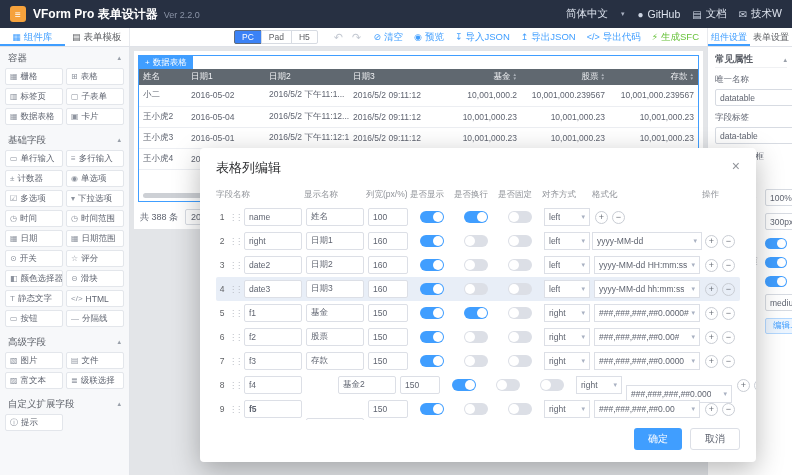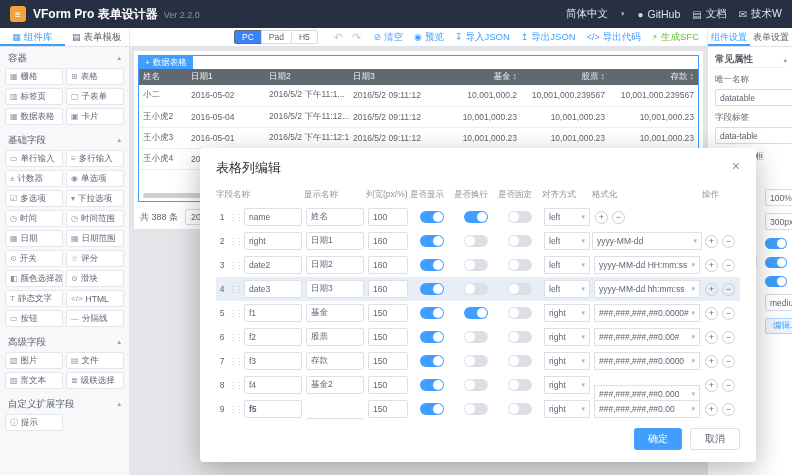--- a/index.html
+++ b/index.html
@@ -841,21 +841,21 @@
               <div class="op-btn">+</div>
               <div class="op-btn">−</div>
             </div>
           </div>
           <div class="mrow">
             <div class="c-idx">8</div>
             <div class="c-drag">⋮⋮</div>
             <div class="mcell" style="width: 62px;">
               <div class="m-input" style="width: 58px;">f4</div>
             </div>
-            <div class="mcell" style="width: 62px;">
+            <div class="mcell" style="width: 62px; margin-left: 32px;">
               <div class="m-input" style="width: 58px;">基金2</div>
             </div>
             <div class="mcell" style="width: 44px;">
               <div class="m-input" style="width: 40px;">150</div>
             </div>
             <div class="mcell" style="width: 44px;">
               <div class="mini-switch on">
                 <span class="knob"></span>
               </div>
             </div>

